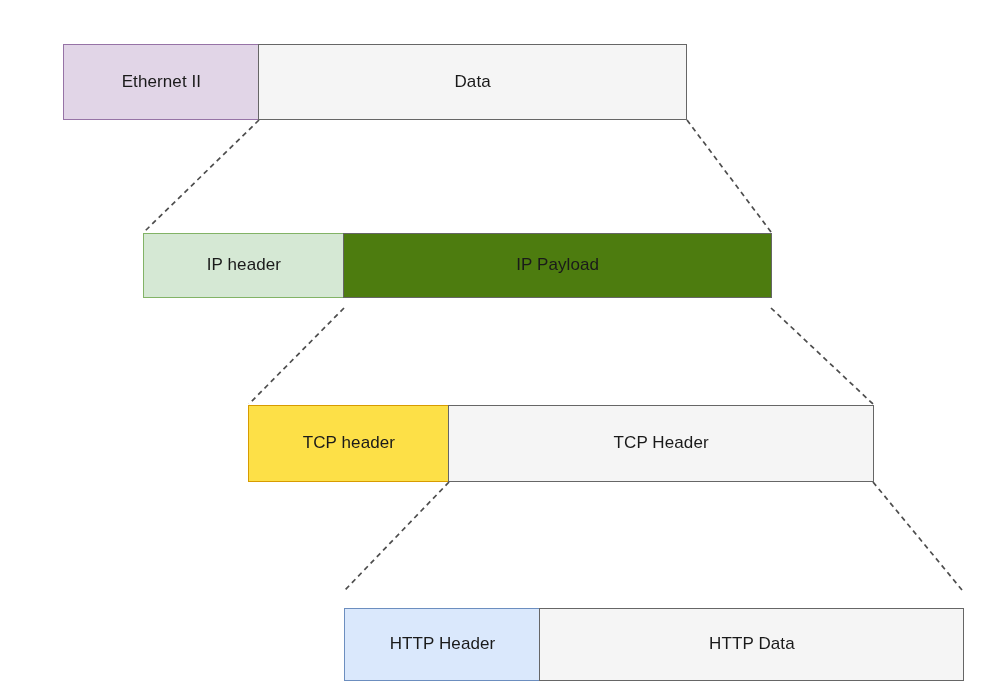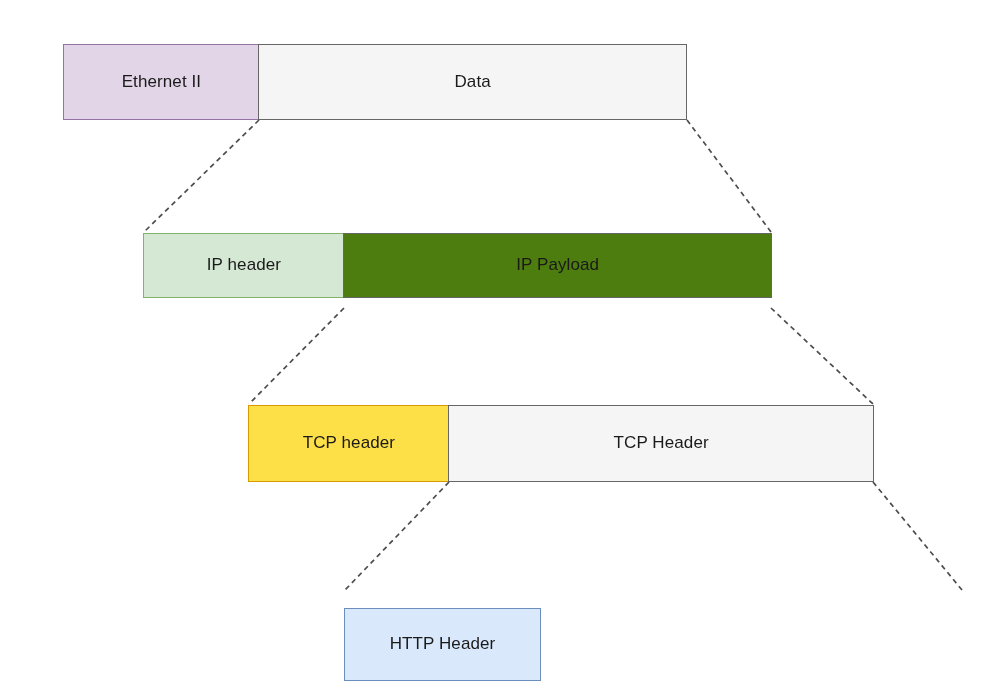--- a/index.html
+++ b/index.html
@@ -132,15 +132,16 @@
     <div class="cell payload-cell" style="background: #4d7c0f; border-color: rgb(102, 102, 102);">IP Payload</div>
   </div>
 
   <div class="pdu-row" id="row-tcp">
     <div class="cell header-cell tint-tcp" style="background: #fde047; border-color: rgb(215, 155, 0);">TCP header</div>
     <div class="cell payload-cell" style="background: rgb(245, 245, 245); border-color: rgb(102, 102, 102);">TCP Header</div>
   </div>
 
   <div class="pdu-row" id="row-http">
     <div class="cell header-cell tint-http" style="background: rgb(218, 232, 252); border-color: rgb(108, 142, 191);">HTTP Header</div>
+    <div class="cell payload-cell" style="background: rgb(245, 245, 245); border-color: rgb(102, 102, 102);">HTTP Data</div>
   </div>
 
 </div>
 
 </body></html>

